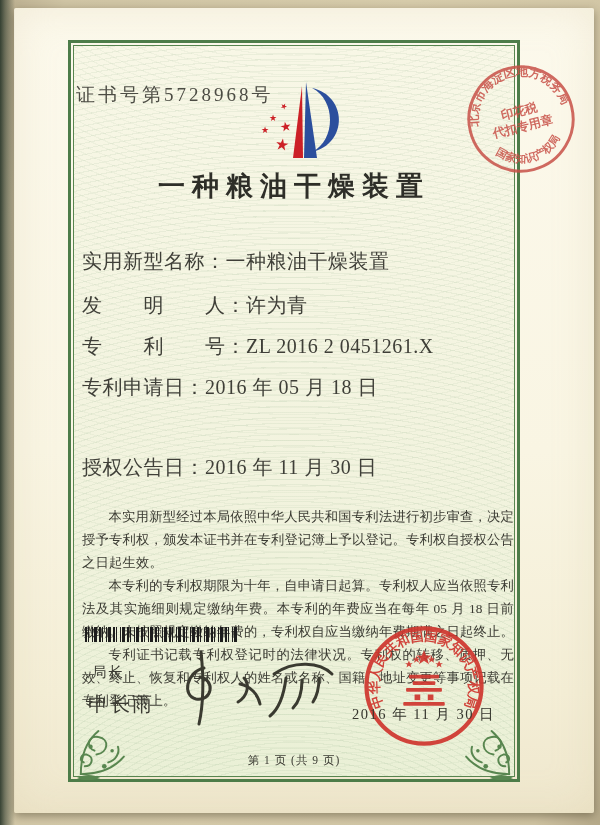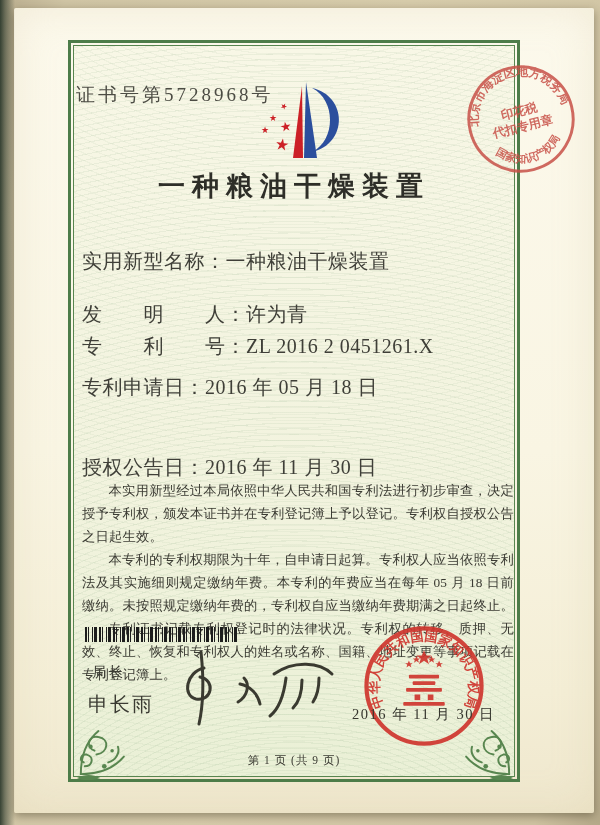--- a/index.html
+++ b/index.html
@@ -29,21 +29,21 @@
       repeating-radial-gradient(ellipse 160% 90% at 50% 130%,rgba(120,160,118,.10) 0 1.2px,rgba(120,160,118,0) 1.2px 6px),
       repeating-radial-gradient(ellipse 160% 90% at 50% -40%,rgba(120,160,118,.07) 0 1.2px,rgba(120,160,118,0) 1.2px 7px),
       linear-gradient(180deg,#f8f7e6 0%,#f2f3de 60%,#eaf0d6 100%);
   }
   .abs{position:absolute;}
   .cert-no{left:62px;top:74px;font-size:19px;letter-spacing:3px;color:#4c4c44;}
   .title{left:54px;top:160px;width:452px;text-align:center;font-size:27px;font-weight:600;
          letter-spacing:7px;color:#2e2e28;}
   .field{left:68px;font-size:20px;color:#3f3f38;letter-spacing:.5px;white-space:nowrap;text-align:right;}
   .field .lbl{color:#3f3f38;}
-  .body-text{left:68px;top:471px;width:432px;}
+  .body-text{left:68px;top:497px;width:432px;}
   .body-text p{margin:0;text-indent:2em;font-size:13.3px;line-height:23px;
                text-align:justify;color:#3b3b33;letter-spacing:.2px;}
   .barcode{left:71px;top:619px;width:152px;height:15px;
     background:
       repeating-linear-gradient(90deg,#1d1d1d 0 2px,transparent 2px 3px,#1d1d1d 3px 4px,
         transparent 4px 7px,#1d1d1d 7px 8px,transparent 8px 9px,#1d1d1d 9px 12px,transparent 12px 14px);
   }
   .director-title{left:78px;top:655px;font-size:14.5px;color:#3b3b33;letter-spacing:2px;}
   .director-name{left:74px;top:683px;font-size:20px;color:#3b3b33;letter-spacing:2px;}
   .signature{left:156px;top:636px;}
@@ -81,21 +81,21 @@
     <span class="star" style="left:40px;top:50px;font-size:13px;transform:rotate(-10deg);">★</span>
     <span class="star" style="left:21px;top:56px;font-size:9px;">★</span>
     <span class="star" style="left:35px;top:67px;font-size:16px;transform:rotate(8deg);">★</span>
   </div>
 
   <div class="abs title">一种粮油干燥装置</div>
 
   <div class="abs field" style="top:240px;">
     <span class="lbl">实用新型名称：</span><span>一种粮油干燥装置</span>
   </div>
-  <div class="abs field" style="top:293px;">
+  <div class="abs field" style="top:284px;">
     <span class="lbl">发　　明　　人：</span><span>许为青</span>
   </div>
   <div class="abs field" style="top:325px;">
     <span class="lbl">专　　利　　号：</span><span>ZL 2016 2 0451261.X</span>
   </div>
   <div class="abs field" style="top:366px;">
     <span class="lbl">专利申请日：</span><span>2016 年 05 月 18 日</span>
   </div>
   <div class="abs field" style="top:446px;">
     <span class="lbl">授权公告日：</span><span>2016 年 11 月 30 日</span>

